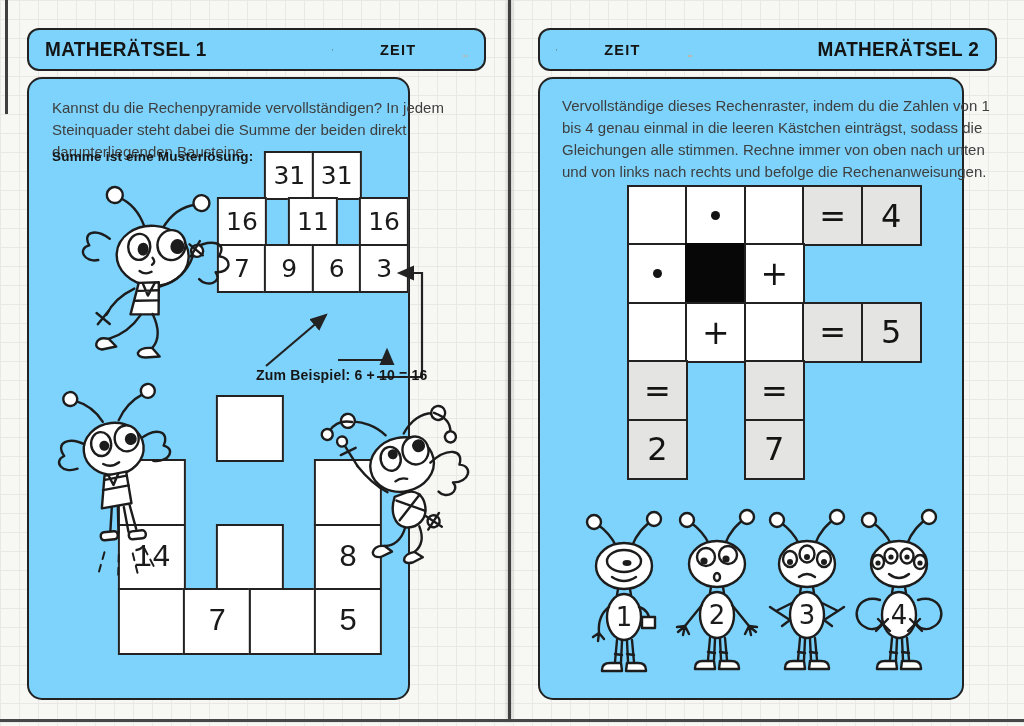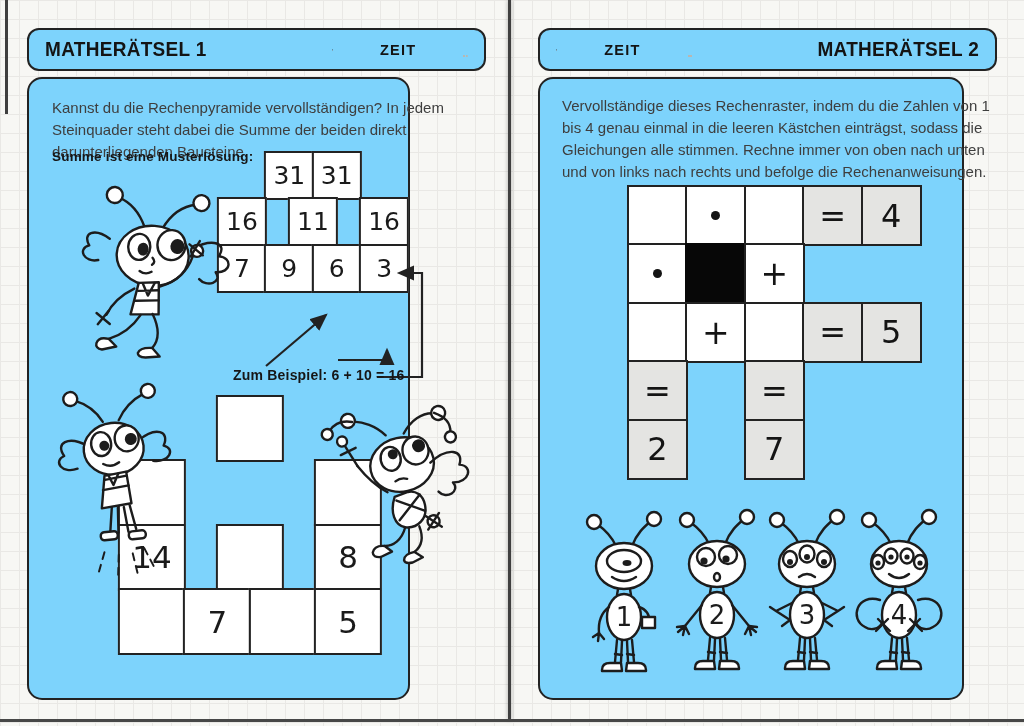--- a/index.html
+++ b/index.html
@@ -24,21 +24,21 @@
   .note{position:absolute;font-size:14px;font-weight:bold;color:#161616;letter-spacing:.2px;white-space:nowrap;}
 
   
   .pyr{position:absolute;transform:translateX(-50%);}
   .pyr-row{display:flex;justify-content:center;}
   .pyr-row + .pyr-row{margin-top:-2.6px;justify-content:space-between;}
   .pyr-cell{box-sizing:border-box;border:2.6px solid #222;background:#fff;display:flex;align-items:center;justify-content:center;
     font-family:"DejaVu Sans",sans-serif;color:#1a1a1a;}
   .pyr-cell + .pyr-cell{margin-left:-2.6px;}
   .pyr.small .pyr-cell{width:50px;height:49px;font-size:25px;}
-  .pyr.large .pyr-cell{width:68px;height:67px;font-size:31px;}
+  .pyr.large .pyr-cell{width:68px;height:67px;font-size:31px;font-family:Liberation Mono, monospace;}
 
   
   .grid-wrap{position:absolute;left:87px;top:106px;width:300px;height:300px;}
   .grid-cell{position:absolute;width:61px;height:61px;box-sizing:border-box;border:2.6px solid #222;
     display:flex;align-items:center;justify-content:center;font-family:"DejaVu Sans",sans-serif;font-size:32px;color:#141414;}
   .grid-cell.input{background:#fff;}
   .grid-cell.op{background:#fff;font-size:33px;}
   .grid-cell.result{background:#e4e4e2;}
   .grid-cell.block{background:#070707;border-color:#070707;}
   .mul-dot{width:9px;height:9px;border-radius:50%;background:#141414;}
@@ -104,21 +104,21 @@
         <marker id="ah" markerWidth="9" markerHeight="8" refX="7" refY="3.5" orient="auto">
           <path d="M0,0 L8,3.5 L0,7 z" fill="#222"></path>
         </marker>
       </defs>
       <g fill="none" stroke="#222" stroke-width="2.2">
         <path d="M37 102 L97 51" marker-end="url(#ah)"></path>
         <path d="M109 96 H158 V86" marker-end="url(#ah)"></path>
         <path d="M148 113 H193 V9 H170" marker-end="url(#ah)"></path>
       </g>
     </svg>
-    <div class="note" style="left:204px;top:288px;">Zum Beispiel: 6 + 10 = 16</div>
+    <div class="note" style="left:227px;top:288px;">Zum Beispiel: 6 + 10 = 16</div>
 
     <div id="puzzle-pyramid" class="pyr large" style="left:221px;top:316px;">
         <div class="pyr-row">
           <div class="pyr-cell"></div>
         </div>
         <div class="pyr-row">
           <div class="pyr-cell"></div>
           <div class="pyr-cell"></div>
         </div>
         <div class="pyr-row">

